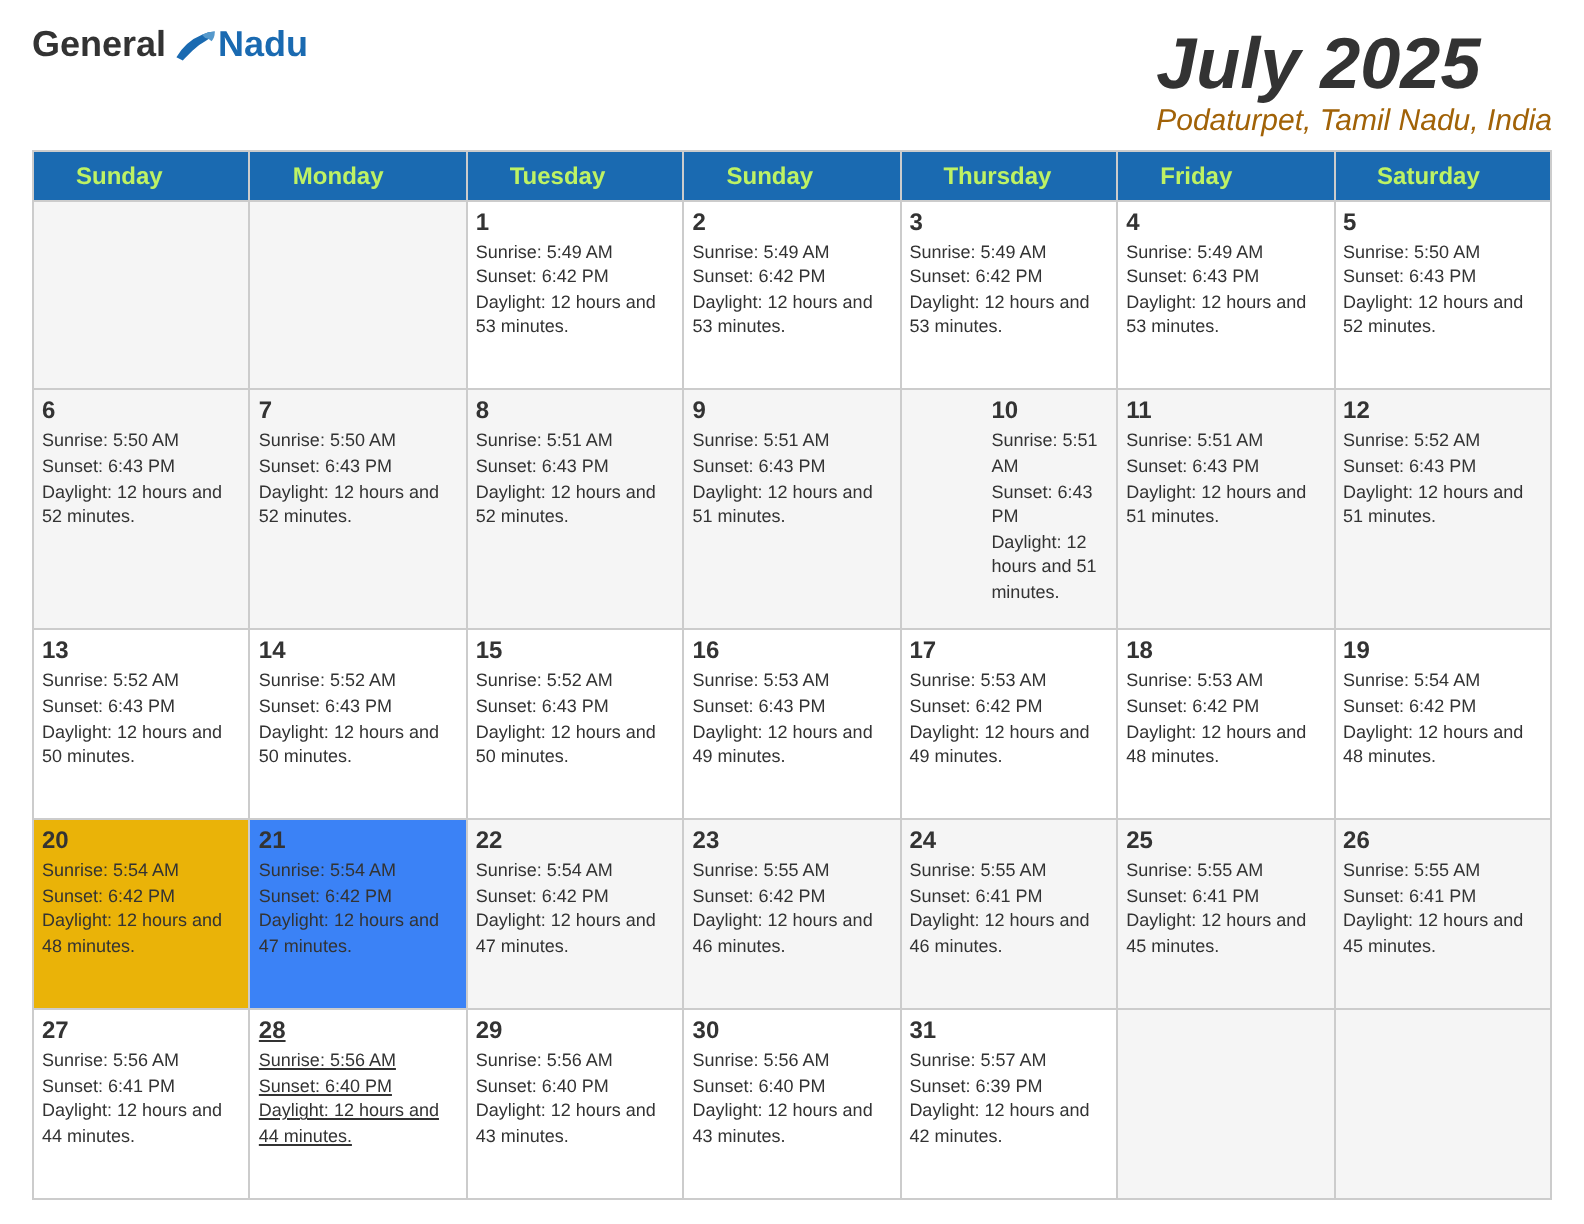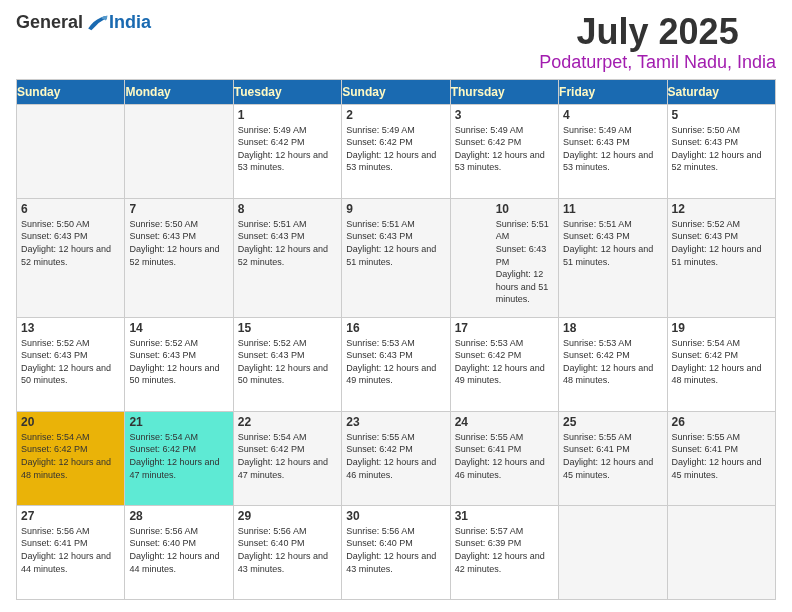--- a/index.html
+++ b/index.html
@@ -41,44 +41,45 @@
     .logo-blue {
       font-size: 18px;
       font-weight: bold;
       color: #1a6ab1;
     }
     .logo-bird {
       width: 24px;
       height: 18px;
     }
     .title-block {
-      text-align: center;
+      text-align: left;
+      font-style: italic;
     }
     .main-title {
       font-size: 36px;
       font-weight: bold;
       color: #333;
       line-height: 1.1;
     }
     .subtitle {
-      font-size: 18px;
-      color: #a21caf;
+      font-size: 15px;
+      color: #a16207;
     }
     .calendar {
       flex: 1;
       border: 1px solid #ccc;
       border-collapse: collapse;
       width: 100%;
       table-layout: fixed;
     }
     .calendar th {
       background-color: #1a6ab1;
-      color: #fef9c3;
+      color: #bef264;
       text-align: left;
-      padding: 5px 0;
+      padding: 5px 21px;
       font-size: 12px;
       border: 1px solid #ccc;
     }
     .calendar td {
       vertical-align: top;
       border: 1px solid #ccc;
       padding: 3px 4px;
       font-size: 9.5px;
       color: #333;
       height: 88px;
@@ -104,21 +105,21 @@
 <div class="page">
   <div class="header">
     <div class="logo">
       <div class="logo-text">
         <span class="logo-general">General</span>
         <svg class="logo-bird" viewBox="0 0 30 22" xmlns="http://www.w3.org/2000/svg">
           <path d="M4,18 Q10,8 20,4 Q24,2 28,2 Q26,6 22,8 Q18,10 14,14 Q10,18 8,20 Z" fill="#1a6ab1"></path>
           <path d="M20,4 Q24,2 28,2 Q28,6 26,8 Q24,6 22,6 Z" fill="#5599cc"></path>
         </svg>
       </div>
-      <span class="logo-blue">India</span>
+      <span class="logo-blue">Nadu</span>
     </div>
     <div class="title-block">
       <div class="main-title">July 2025</div>
       <div class="subtitle">Podaturpet, Tamil Nadu, India</div>
     </div>
   </div>
 
   <table class="calendar">
     <thead>
       <tr>
@@ -254,21 +255,21 @@
 Daylight: 12 hours and 48 minutes.</div>
           </td>
         </tr>
         <tr style="background-color: rgb(245, 245, 245);">
           <td style="background-color: #eab308;">
             <span class="day-num">20</span>
             <div class="day-info" style="white-space: pre-line;">Sunrise: 5:54 AM
 Sunset: 6:42 PM
 Daylight: 12 hours and 48 minutes.</div>
           </td>
-          <td style="background-color: #5eead4;">
+          <td style="background-color: #3b82f6;">
             <span class="day-num">21</span>
             <div class="day-info" style="white-space: pre-line;">Sunrise: 5:54 AM
 Sunset: 6:42 PM
 Daylight: 12 hours and 47 minutes.</div>
           </td>
           <td style="background-color: rgb(245, 245, 245);">
             <span class="day-num">22</span>
             <div class="day-info" style="white-space: pre-line;">Sunrise: 5:54 AM
 Sunset: 6:42 PM
 Daylight: 12 hours and 47 minutes.</div>
@@ -298,21 +299,21 @@
 Daylight: 12 hours and 45 minutes.</div>
           </td>
         </tr>
         <tr style="background-color: rgb(255, 255, 255);">
           <td style="background-color: rgb(255, 255, 255);">
             <span class="day-num">27</span>
             <div class="day-info" style="white-space: pre-line;">Sunrise: 5:56 AM
 Sunset: 6:41 PM
 Daylight: 12 hours and 44 minutes.</div>
           </td>
-          <td style="background-color: rgb(255, 255, 255);">
+          <td style="background-color: rgb(255, 255, 255); text-decoration: underline;">
             <span class="day-num">28</span>
             <div class="day-info" style="white-space: pre-line;">Sunrise: 5:56 AM
 Sunset: 6:40 PM
 Daylight: 12 hours and 44 minutes.</div>
           </td>
           <td style="background-color: rgb(255, 255, 255);">
             <span class="day-num">29</span>
             <div class="day-info" style="white-space: pre-line;">Sunrise: 5:56 AM
 Sunset: 6:40 PM
 Daylight: 12 hours and 43 minutes.</div>

